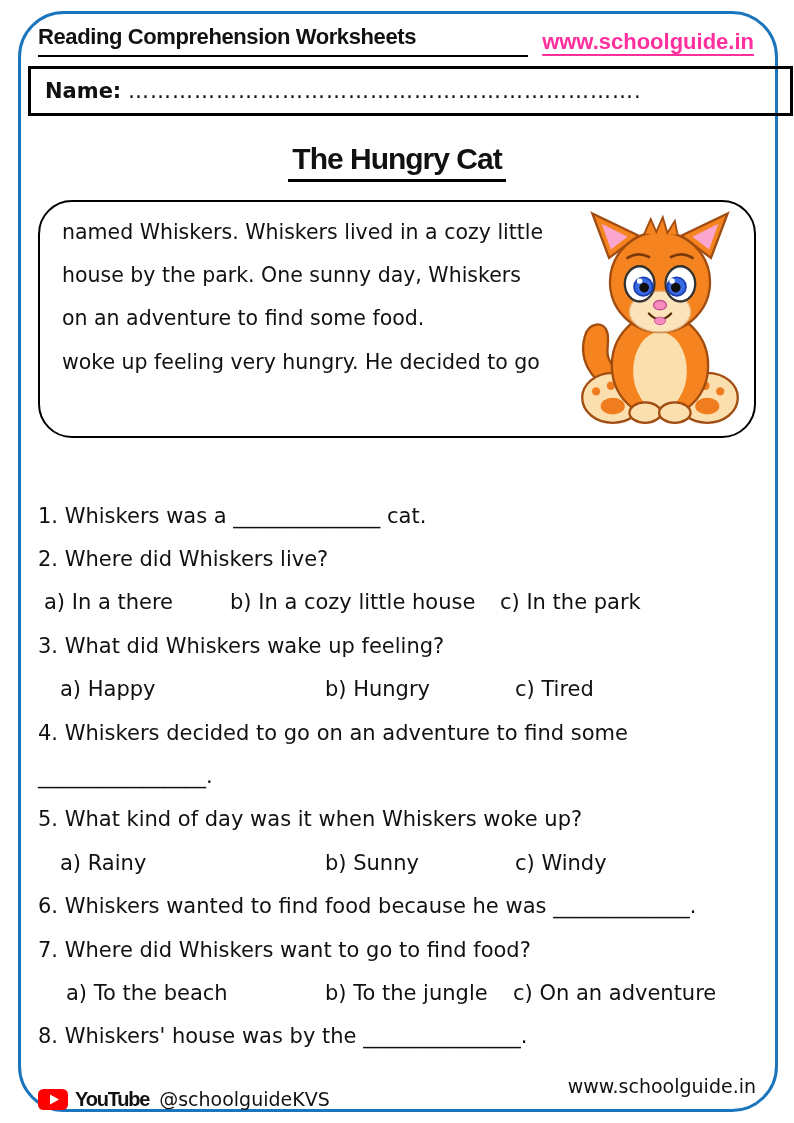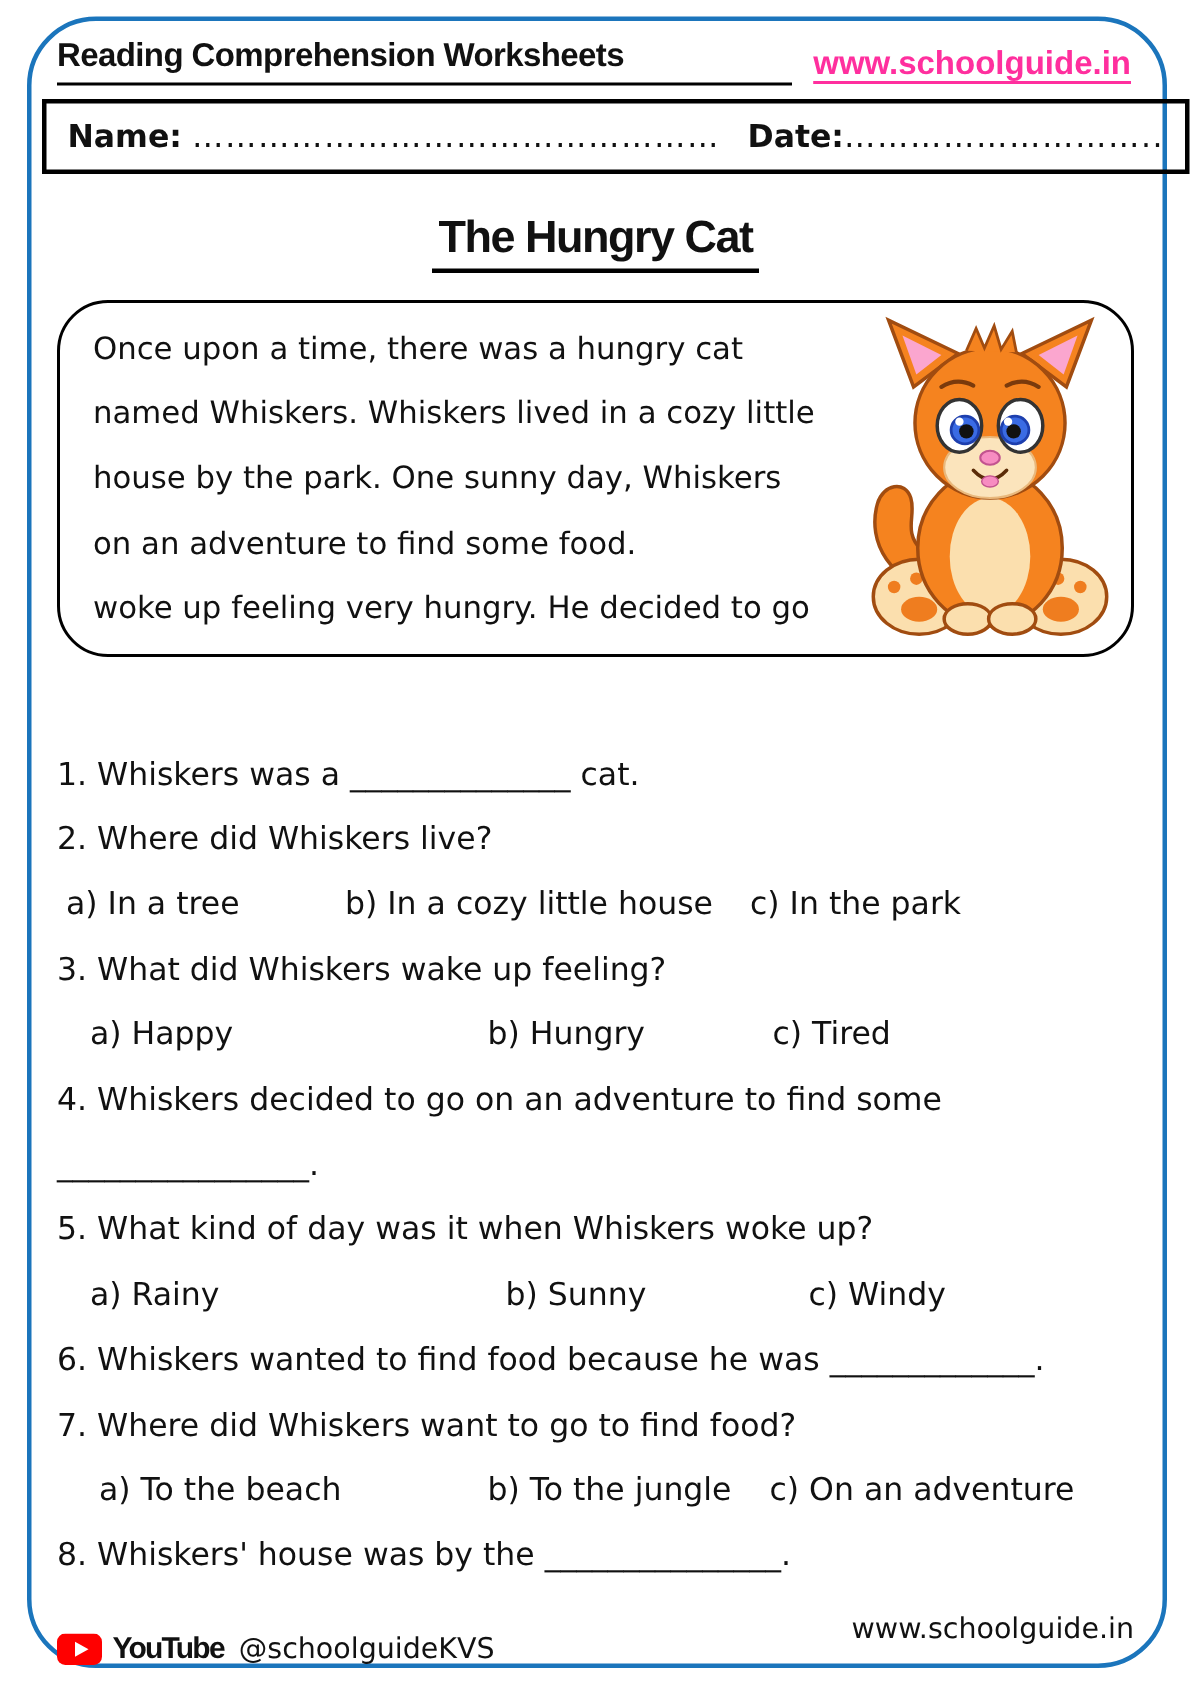--- a/index.html
+++ b/index.html
@@ -65,21 +65,21 @@
     position:absolute; left:38px; top:494px; right:26px;
     font-size:21px;
   }
   .q-line { height:43.4px; display:flex; align-items:center; white-space:nowrap; }
   .opt-row-q2 { padding-left:6px; }
   .opt-row-q2 .opt-a { width:186px; }
   .opt-row-q2 .opt-b { width:270px; }
   .opt-row-q3 { padding-left:22px; }
   .opt-row-q3 .opt-a { width:265px; }
   .opt-row-q3 .opt-b { width:190px; }
-  .opt-row-q5 { padding-left:22px;gap:12px; }
+  .opt-row-q5 { padding-left:22px; }
   .opt-row-q5 .opt-a { width:265px; }
   .opt-row-q5 .opt-b { width:190px; }
   .opt-row-q7 { padding-left:28px; }
   .opt-row-q7 .opt-a { width:259px; }
   .opt-row-q7 .opt-b { width:188px; }
   .opt { display:inline-block; }
   
   .footer-row {
     position:absolute; left:38px; right:38px; top:1070px; height:32px;
     display:flex; align-items:center; justify-content:space-between;
@@ -100,33 +100,28 @@
 
   <div class="header-row">
     <span class="header-title">Reading Comprehension Worksheets</span>
     <span class="header-link">www.schoolguide.in</span>
   </div>
 
   <div class="name-date-box">
     <span class="nd-name-group">
       <span class="nd-label">Name:</span>&nbsp;<span class="nd-dots">…………………………………………………………….</span>
     </span>
-    <span class="nd-date-group">
-      <span class="nd-label">Date:</span>
-        <span class="nd-dots">………………………..</span>
-    </span>
   </div>
 
   <div class="sheet-title-wrap">
     <span class="sheet-title">The Hungry Cat</span>
   </div>
 
   <div class="story-box">
     <div class="story-text">
-      <div>Once upon a time, there was a hungry cat</div>
       <div>named Whiskers. Whiskers lived in a cozy little</div>
       <div>house by the park. One sunny day, Whiskers</div>
       <div>on an adventure to find some food.</div>
       <div>woke up feeling very hungry. He decided to go</div>
     </div>
     <svg class="cat-art" width="176" height="226" viewBox="0 0 190 242">
 
       <path d="M60 200 C 24 196, 6 166, 14 138 C 18 124, 34 121, 38 134 C 42 147, 32 158, 46 172 C 54 180, 66 185, 74 186 Z" fill="#f5831f" stroke="#a14c10" stroke-width="2.5"></path>
 
       <g stroke="#a14c10" stroke-width="2.5">
@@ -176,21 +171,21 @@
       <path d="M83 114 Q95 127 107 114" fill="none" stroke="#5b2c08" stroke-width="2.5" stroke-linecap="round"></path>
       <ellipse cx="95" cy="122" rx="6" ry="4" fill="#f78cc1" stroke="#c2538f" stroke-width="1"></ellipse>
     </svg>
   </div>
 
 
   <div class="questions">
     <div class="q-line">1. Whiskers was a ______________ cat.</div>
     <div class="q-line">2. Where did Whiskers live?</div>
     <div class="q-line opt-row-q2">
-      <span class="opt opt-a">a) In a tree</span>
+      <span class="opt opt-a">a) In a there</span>
       <span class="opt opt-b">b) In a cozy little house</span>
       <span class="opt opt-c">c) In the park</span>
     </div>
     <div class="q-line">3. What did Whiskers wake up feeling?</div>
     <div class="q-line opt-row-q3">
       <span class="opt opt-a">a) Happy</span>
       <span class="opt opt-b">b) Hungry</span>
       <span class="opt opt-c">c) Tired</span>
     </div>
     <div class="q-line">4. Whiskers decided to go on an adventure to find some</div>

